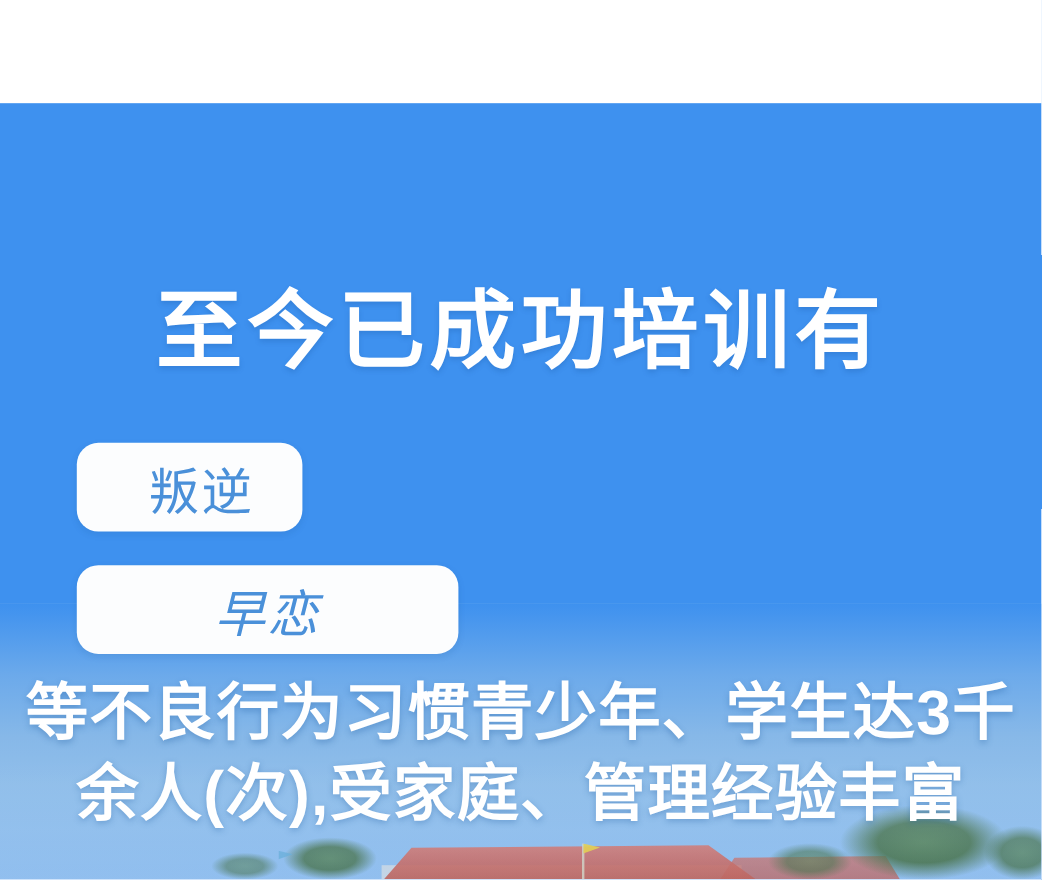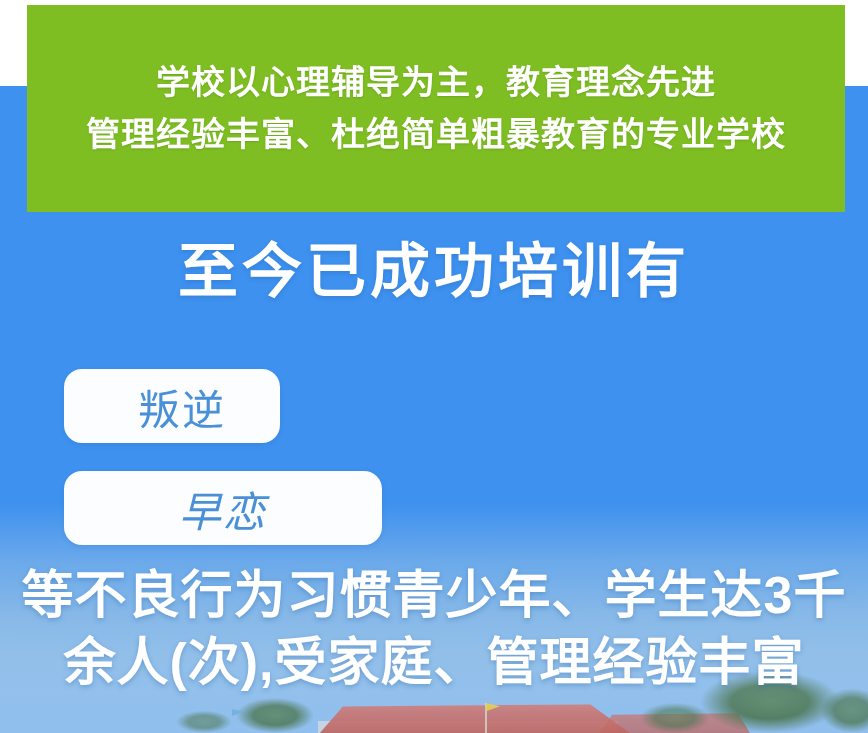--- a/index.html
+++ b/index.html
@@ -144,21 +144,21 @@
     text-shadow: 0 1px 2px rgba(60,110,10,.28);
   }
 
   
   .main-heading {
     position: absolute;
     left: 0; top: 240px;
     width: 868px;
     text-align: center;
     color: #ffffff;
-    font-size: 60px;
+    font-size: 72px;
     font-weight: 700;
     line-height: 1.05;
     letter-spacing: 4px;
     text-shadow: 0 2px 4px rgba(25,85,160,.25);
   }
 
   
   .pill-row {
     position: absolute;
     display: flex;
@@ -174,21 +174,21 @@
     display: flex;
     align-items: center;
     justify-content: center;
     color: #4a90d9;
     font-size: 42px;
     font-weight: 400;
     letter-spacing: 2px;
     box-shadow: 0 2px 5px rgba(20,70,140,.12);
     box-sizing: border-box;
   }
-  .pill-w-233 { width: 216px; padding-left: 20px; }
+  .pill-w-233 { width: 188px; padding-left: 20px; }
   .pill-w-236 { width: 236px; }
   .pill-w-318 { width: 318px; }
   .pill-w-387 { width: 387px; }
 
   
   .bottom-text {
     position: absolute;
     left: 0; top: 562px;
     width: 868px;
     text-align: center;
@@ -218,24 +218,20 @@
     <div class="tree tree-a"></div>
     <div class="tree tree-d"></div>
     <div class="tree tree-c"></div>
     <div class="tree tree-e"></div>
     <div class="flag-pole"></div>
     <div class="flag"></div>
     <div class="flag2"></div>
     <div class="photo-sky"></div>
   </div>
 
-  <div class="green-banner">
-    <div class="gb-line">学校以心理辅导为主，教育理念先进</div>
-    <div class="gb-line">管理经验丰富、杜绝简单粗暴教育的专业学校</div>
-  </div>
 
   <div class="main-heading">至今已成功培训有</div>
 
   <div class="pill-row pill-row-1">
     <div class="pill pill-w-233">叛逆</div>
   </div>
 
   <div class="pill-row pill-row-2">
     <div class="pill pill-w-318">早恋</div>
   </div>

